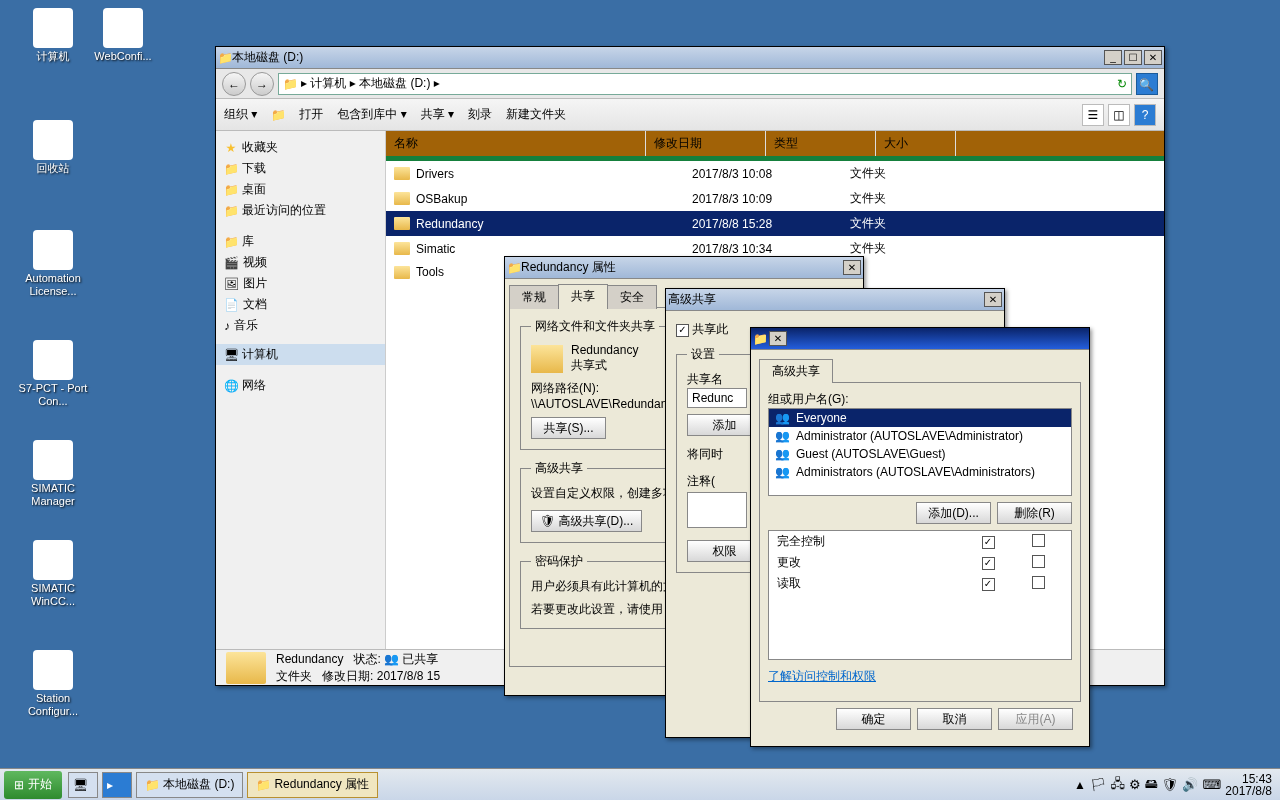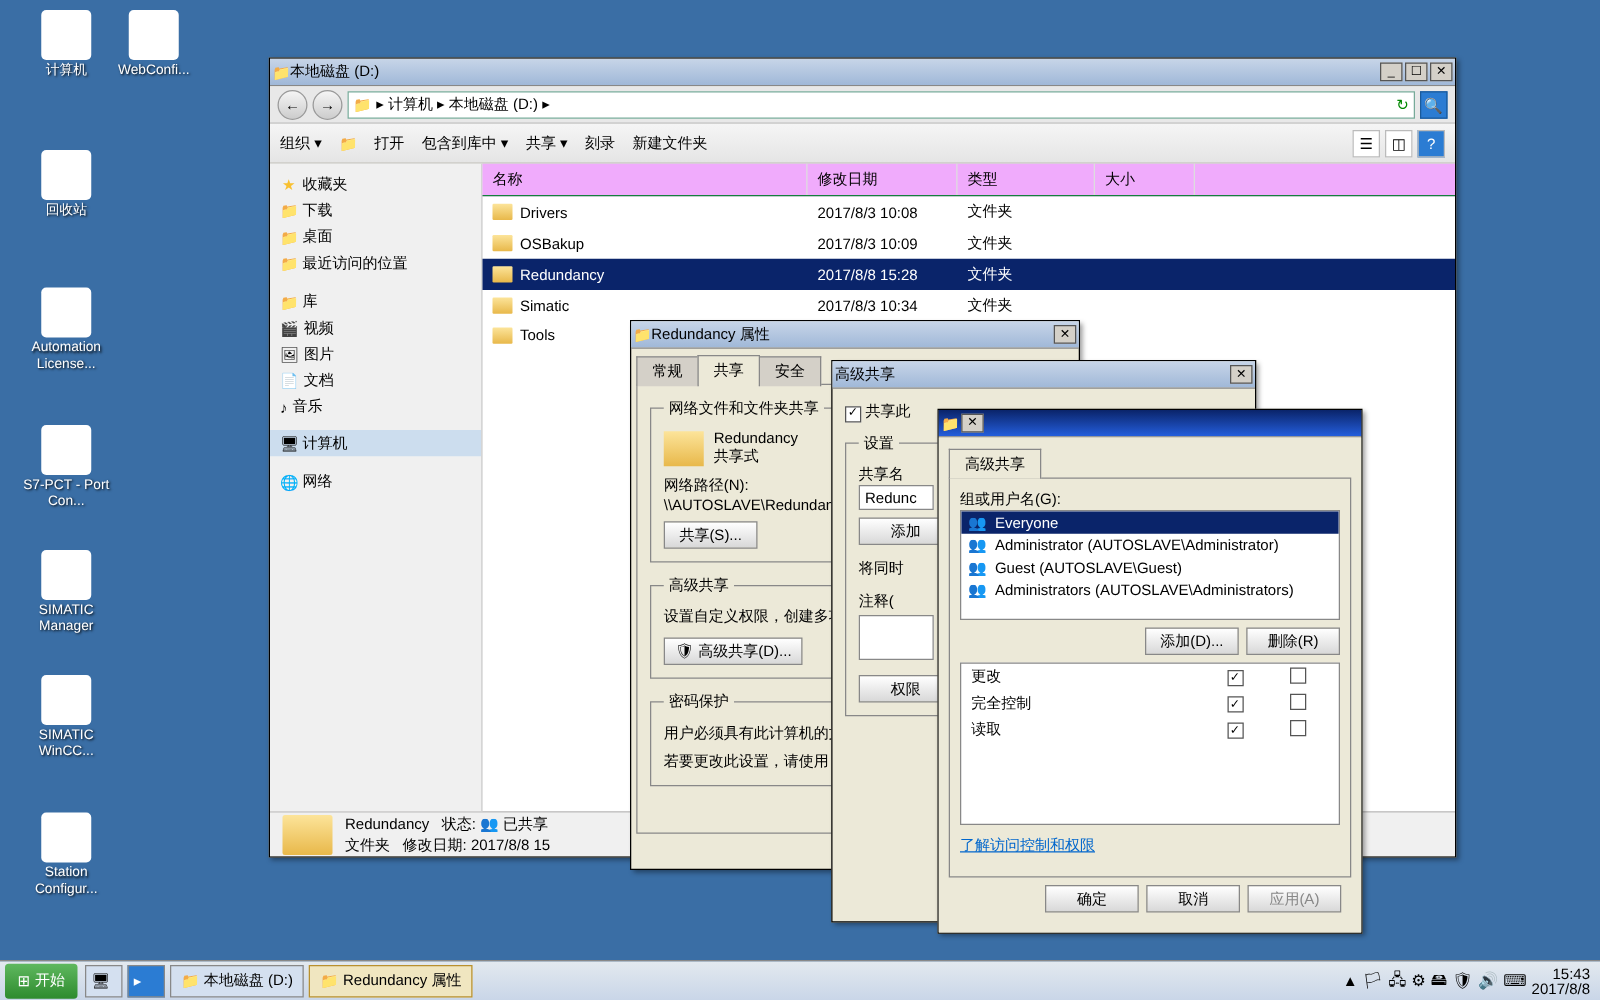--- a/index.html
+++ b/index.html
@@ -27,23 +27,23 @@
 .exp-toolbar { height:32px; background:linear-gradient(#f5f5f5,#e5e5e5); border-bottom:1px solid #bbb; display:flex; align-items:center; padding:0 8px; gap:14px; }
 .tb-item { cursor:pointer; }
 .tb-right { margin-left:auto; display:flex; gap:4px; }
 .tb-iconbtn { width:22px; height:22px; border:1px solid #bbb; background:#fff; text-align:center; line-height:20px; cursor:pointer; }
 .exp-body { display:flex; height:calc(100% - 120px); background:#fff; }
 .sidebar { width:170px; border-right:1px solid #ccc; background:#f0f0f0; padding:4px 0; overflow:hidden;text-align:center; }
 .side-item { padding:2px 4px 2px 8px; cursor:pointer; white-space:nowrap; display:flex; align-items:center; gap:4px; }
 .side-item.selected { background:#cde; }
 .side-group { padding:4px 4px 2px 8px; display:flex; align-items:center; gap:4px; }
 .filelist { flex:1; }
-.fl-header { display:flex; border-bottom:1px solid #15803d; background:#f0abfc; }
+.fl-header { display:flex; border-bottom:5px solid #15803d; background:#a16207; }
 .fl-col { padding:4px 8px; border-right:1px solid #ddd; cursor:pointer; }
-.fl-row { display:flex; padding:3px 0; cursor:pointer; }
+.fl-row { display:flex; padding:3px 0; cursor:pointer;gap:38px; }
 .fl-row.selected { background:#0a246a; color:#fff; }
 .fl-cell { padding:1px 8px; display:flex; align-items:center; gap:6px; }
 .folder-ico { width:16px; height:13px; background:linear-gradient(#fce49a,#e8b84a); border-radius:1px; }
 .statusbar { height:36px; border-top:1px solid #bbb; background:#f0f0f0; display:flex; align-items:center; padding:0 10px; gap:10px; }
 
 
 .props { left:504px; top:256px; width:360px; height:440px; }
 .tabs { display:flex; margin:4px 4px 0; }
 .tab { padding:3px 12px; border:1px solid #888; border-bottom:none; background:#ece9d8; cursor:pointer; margin-right:-1px; position:relative; }
 .tab.active { background:#ece9d8; z-index:2; top:1px; }
@@ -315,26 +315,26 @@
           <div class="u"><span>👥</span>Administrator (AUTOSLAVE\Administrator)</div>
           <div class="u"><span>👥</span>Guest (AUTOSLAVE\Guest)</div>
           <div class="u"><span>👥</span>Administrators (AUTOSLAVE\Administrators)</div>
         </div>
       <div style="display:flex;justify-content:flex-end;gap:6px;margin:6px 0">
         <button class="btn">添加(D)...</button>
         <button class="btn">删除(R)</button>
       </div>
       <div class="permtable" id="permtable">
           <div class="permrow">
-            <span style="flex:1">更改</span>
+            <span style="flex:1">完全控制</span>
             <span style="width:50px;text-align:center"><span class="chk on"></span></span>
             <span style="width:50px;text-align:center"><span class="chk"></span></span>
           </div>
           <div class="permrow">
-            <span style="flex:1">完全控制</span>
+            <span style="flex:1">更改</span>
             <span style="width:50px;text-align:center"><span class="chk on"></span></span>
             <span style="width:50px;text-align:center"><span class="chk"></span></span>
           </div>
           <div class="permrow">
             <span style="flex:1">读取</span>
             <span style="width:50px;text-align:center"><span class="chk on"></span></span>
             <span style="width:50px;text-align:center"><span class="chk"></span></span>
           </div>
         </div>
       <div style="margin-top:8px"><span class="link">了解访问控制和权限</span></div>

